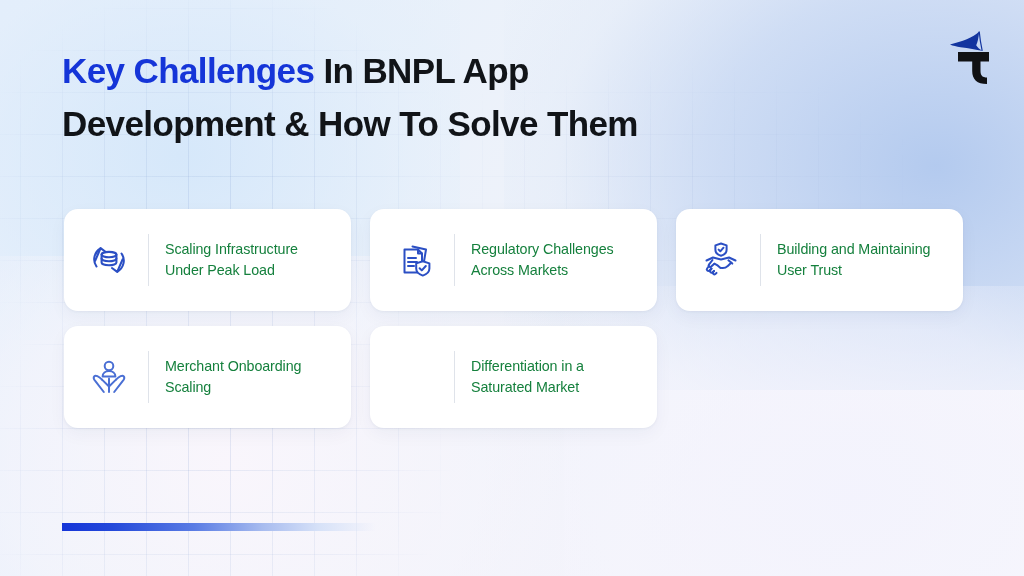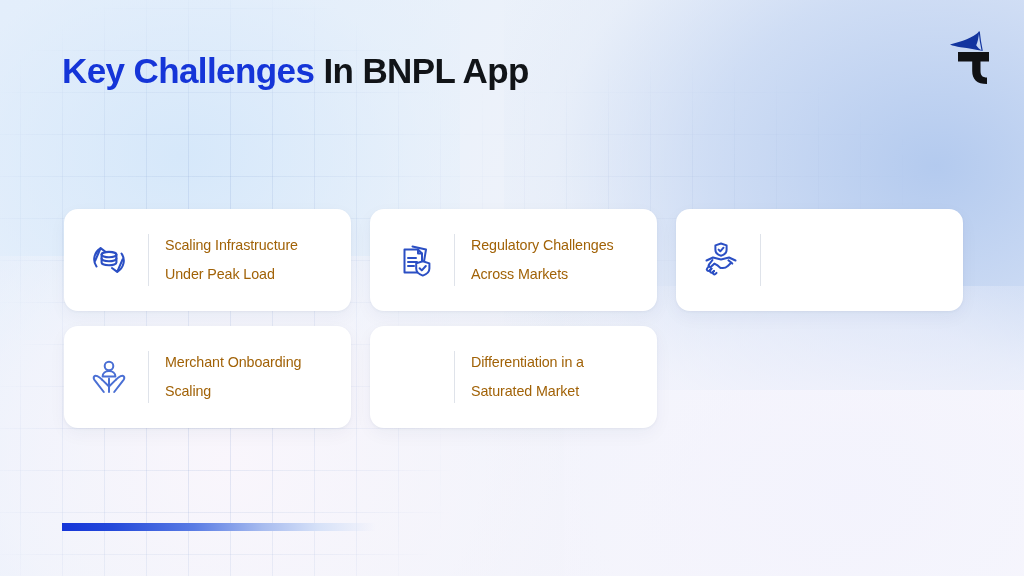--- a/index.html
+++ b/index.html
@@ -147,22 +147,22 @@
   .card-divider {
     width: 1px;
     height: 52px;
     background: #dfe3ea;
     margin: 0 16px 0 12px;
     flex: 0 0 1px;
   }
 
   .card-label {
     font-size: 14.3px;
-    line-height: 29px;
-    color: #a16207;
+    line-height: 21px;
+    color: #15803d;
     letter-spacing: -0.1px;
   }
 
   
   .accent-bar {
     position: absolute;
     left: 62px; bottom: 45px;
     width: 314px;
     height: 8px;
     background: linear-gradient(to right,
@@ -188,20 +188,21 @@
   <div class="logo">
     <svg width="58" height="62" viewBox="0 0 58 62" fill="none">
       <path d="M6 22.5 C18 19.5 29 15.5 35.2 9.5 C34.6 16.2 33.6 20.3 32.2 23.2 C33.6 25.2 35.4 27.0 38.2 28.8 C32.2 27.6 25.0 26.2 16.5 25.2 C12.6 24.6 9.0 23.8 6 22.5 Z" fill="#12349f"></path>
       <path d="M35.2 9.5 C35.8 16.0 36.4 20.4 38.2 28.8" stroke="#12349f" stroke-width="1.2"></path>
       <path d="M14 30 H45 V39.5 H36.5 V49 C36.5 53.5 38.5 55.5 43 55.5 V62 C33 62 28.2 57.5 28.2 49 V39.5 H14 Z" fill="#101114"></path>
     </svg>
   </div>
 
   <div class="heading">
     <span class="accent">Key Challenges</span><span> In BNPL App</span><br>
+    <span>Development &amp; How To Solve Them</span>
   </div>
 
   <div class="cards">
 
     <div class="card">
       <div class="card-icon">
         <svg width="44" height="44" viewBox="0 0 44 44" fill="none" stroke="#2b4fc4" stroke-width="2.1" stroke-linecap="round" stroke-linejoin="round">
           <path d="M9.5 28.5 A12.5 12.5 0 0 1 13.5 10.5"></path>
           <path d="M34.5 15.5 A12.5 12.5 0 0 1 30.5 33.5"></path>
           <path d="M8.2 22.6 L13.6 10.2 L18.8 14.0"></path>
@@ -241,20 +242,21 @@
           <path d="M13.5 22.0 l-3.6 4.6 c-1.1 1.4 0.9 3.3 2.3 2.0 l3.2-2.9"></path>
           <path d="M15.4 25.7 c2.2 1.0 4.3 2.5 6.1 4.2"></path>
           <path d="M10.0 28.0 l-1.9 2.5 c-1.1 1.4 0.9 3.3 2.3 2.0 l2.1-1.9"></path>
           <path d="M12.5 30.6 l-1.3 1.8 c-1.0 1.4 1.0 3.2 2.3 1.9 l1.5-1.4"></path>
           <path d="M15.0 33.0 l-0.9 1.3 c-0.9 1.3 1.0 2.9 2.2 1.7 l1.2-1.1"></path>
           <path d="M22.0 29.9 c2.6 0.6 5.0-0.2 6.8-1.9 l3.4-3.2"></path>
           <path d="M29.4 22.3 l3.9 3.3"></path>
         </svg>
       </div>
       <div class="card-divider"></div>
+      <div class="card-label">Building and Maintaining User Trust</div>
     </div>
 
     <div class="card">
       <div class="card-icon">
         <svg width="44" height="44" viewBox="0 0 44 44" fill="none" stroke="#4a6fd4" stroke-width="2" stroke-linecap="round" stroke-linejoin="round">
           <circle cx="22" cy="11" r="4.3"></circle>
           <path d="M15.6 21.5 c0-3.4 2.9-5.6 6.4-5.6 s6.4 2.2 6.4 5.6 z"></path>
           <path d="M22 23.5 V37"></path>
           <path d="M22 31.5 L15.0 24.6"></path>
           <path d="M22 31.5 L29.0 24.6"></path>

